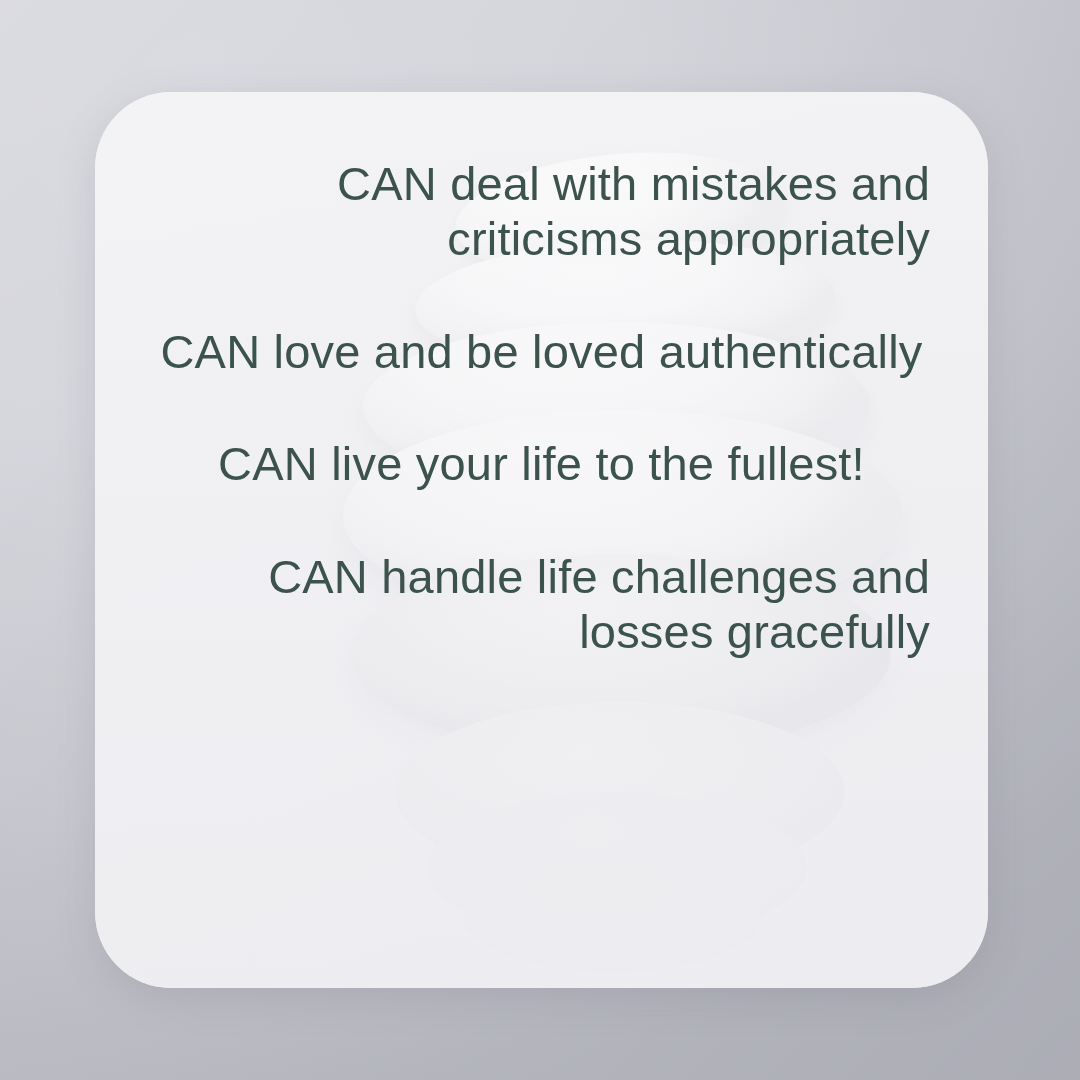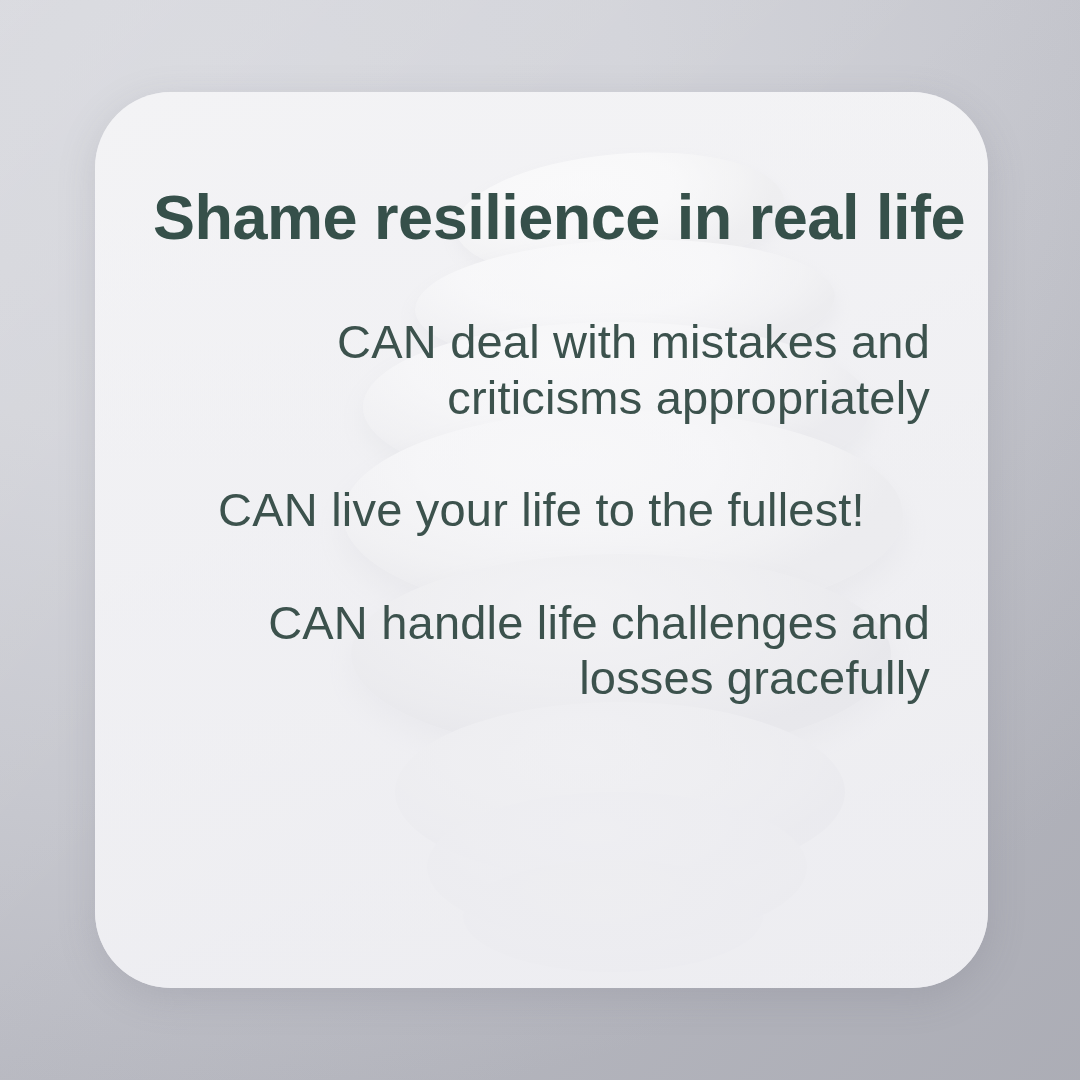--- a/index.html
+++ b/index.html
@@ -179,23 +179,23 @@
       <div class="stone s4"></div>
       <div class="stone s5"></div>
       <div class="stone s6"></div>
       <div class="stone s7"></div>
       <div class="stone s8"></div>
     </div>
 
     <div id="veil"></div>
 
     <div id="content">
-      <h1 id="headline">Shame resilience in real life</h1>
 
       <div id="statements">
         <p class="statement">CAN deal with mistakes and criticisms appropriately</p>
+        <p class="statement">CAN love and be loved authentically</p>
         <p class="statement">CAN live your life to the fullest!</p>
         <p class="statement">CAN handle life challenges and losses gracefully</p>
       </div>
     </div>
 
   </div>
 </div>
 
 </body></html>

